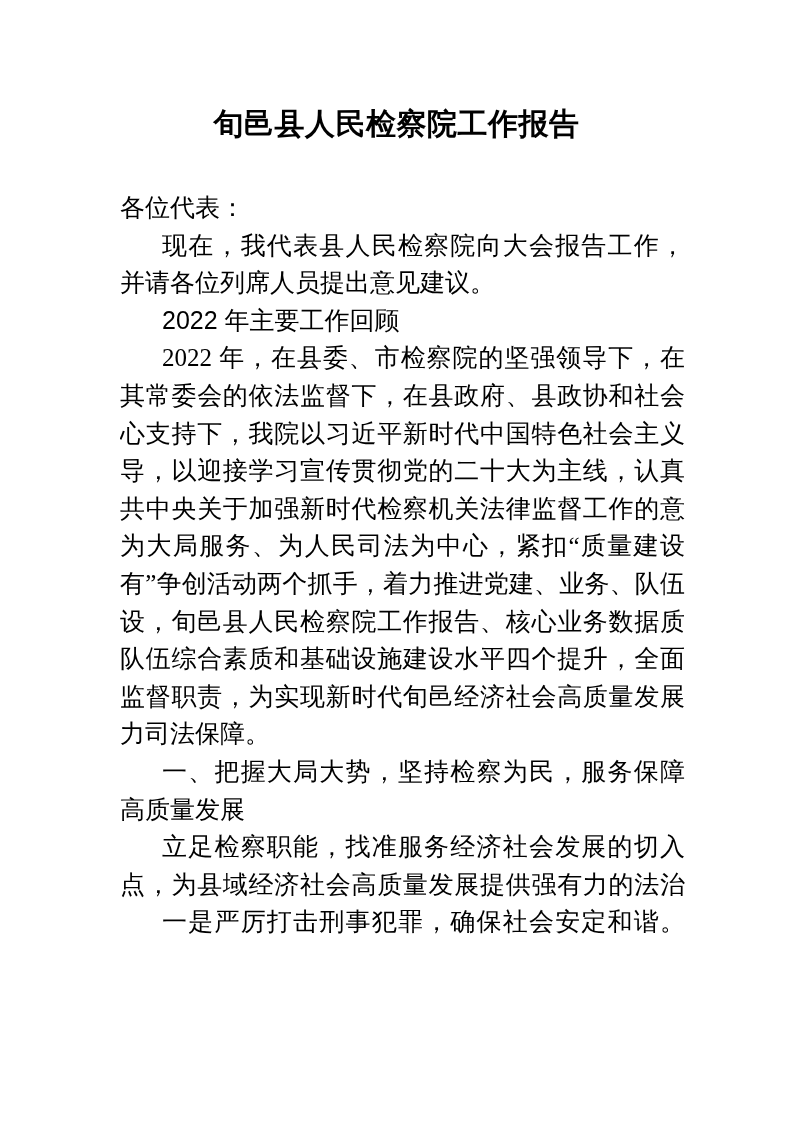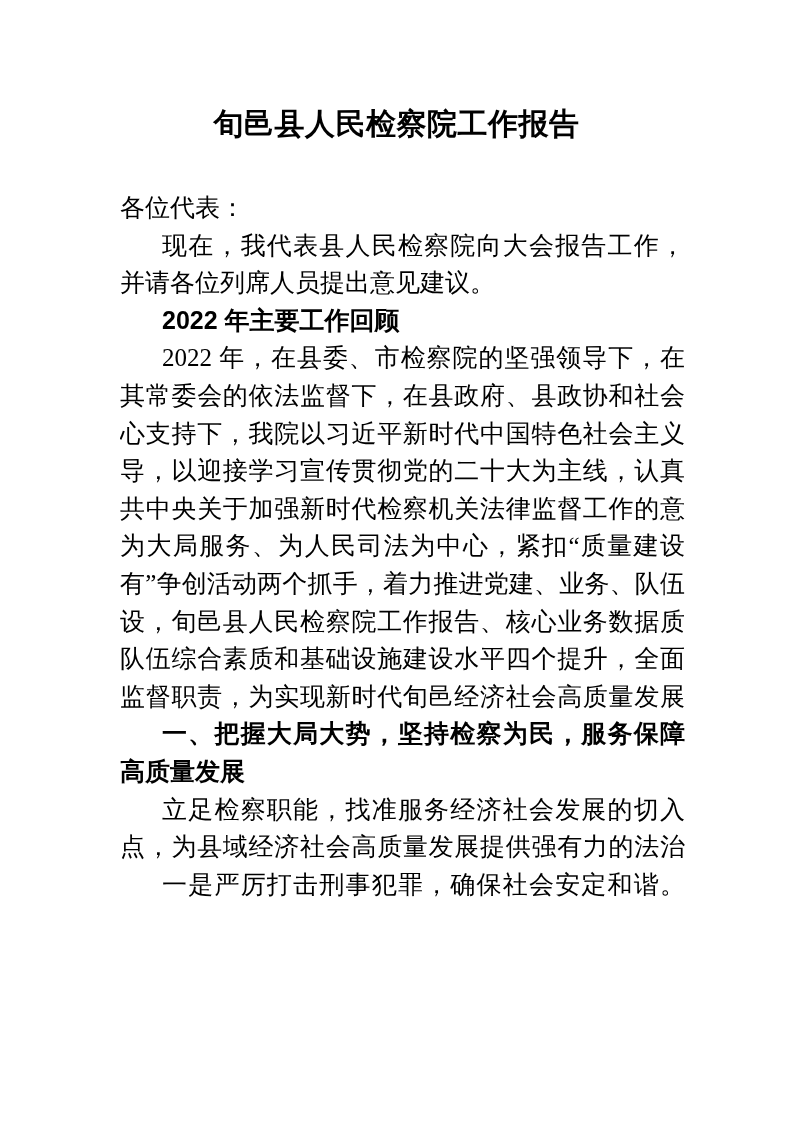--- a/index.html
+++ b/index.html
@@ -44,21 +44,21 @@
     font-size: 25px;
     text-align: justify;
     text-align-last: left;
     overflow: hidden;
     white-space: normal;
   }
   .line.full { text-align-last: justify; }
   .line.indent { padding-left: 42px; }
   .block.heading .line {
     font-family: "Liberation Sans", "DejaVu Sans", sans-serif;
-    font-weight: bold;
+    font-weight: normal;
   }
 </style>
 </head>
 <body>
 
 <div class="page">
   <h1 class="doc-title">旬邑县人民检察院工作报告</h1>
   <div class="doc-body">
       <div class="block salutation">
         <div class="line">各位代表：</div>
@@ -74,20 +74,21 @@
         <div class="line indent full">2022 年，在县委、市检察院的坚强领导下，在县人大及</div>
         <div class="line full">其常委会的依法监督下，在县政府、县政协和社会各界的关</div>
         <div class="line full">心支持下，我院以习近平新时代中国特色社会主义思想为指</div>
         <div class="line full">导，以迎接学习宣传贯彻党的二十大为主线，认真落实《中</div>
         <div class="line full">共中央关于加强新时代检察机关法律监督工作的意见》，以</div>
         <div class="line full">为大局服务、为人民司法为中心，紧扣“质量建设年”和“三</div>
         <div class="line full">有”争创活动两个抓手，着力推进党建、业务、队伍三大建</div>
         <div class="line full">设，旬邑县人民检察院工作报告、核心业务数据质量、检察</div>
         <div class="line full">队伍综合素质和基础设施建设水平四个提升，全面履行法律</div>
         <div class="line full">监督职责，为实现新时代旬邑经济社会高质量发展提供了有</div>
+        <div class="line">力司法保障。</div>
       </div>
       <div class="block heading">
         <div class="line indent full">一、把握大局大势，坚持检察为民，服务保障经济社会</div>
         <div class="line">高质量发展</div>
       </div>
       <div class="block paragraph">
         <div class="line indent full">立足检察职能，找准服务经济社会发展的切入点和落脚</div>
         <div class="line">点，为县域经济社会高质量发展提供强有力的法治保障。</div>
       </div>
       <div class="block paragraph">

